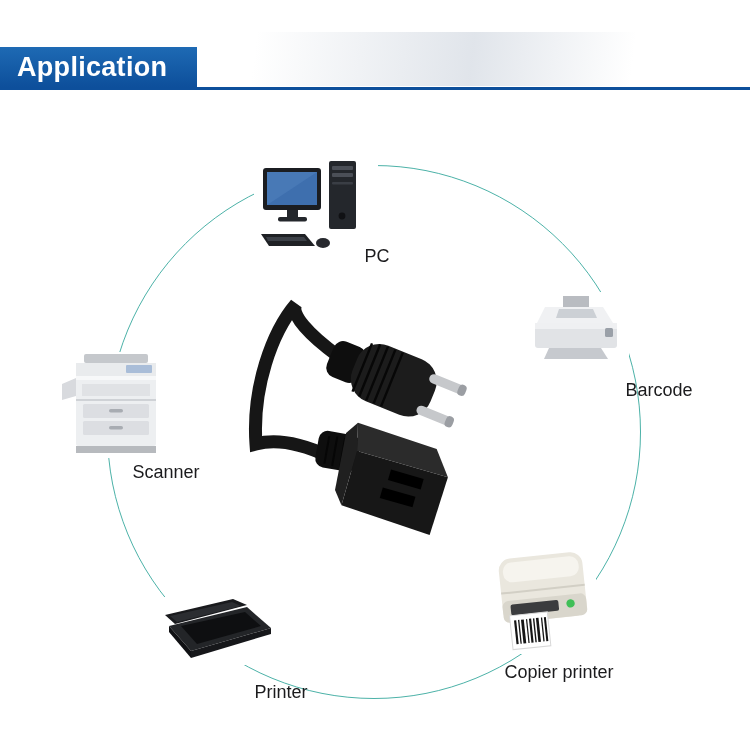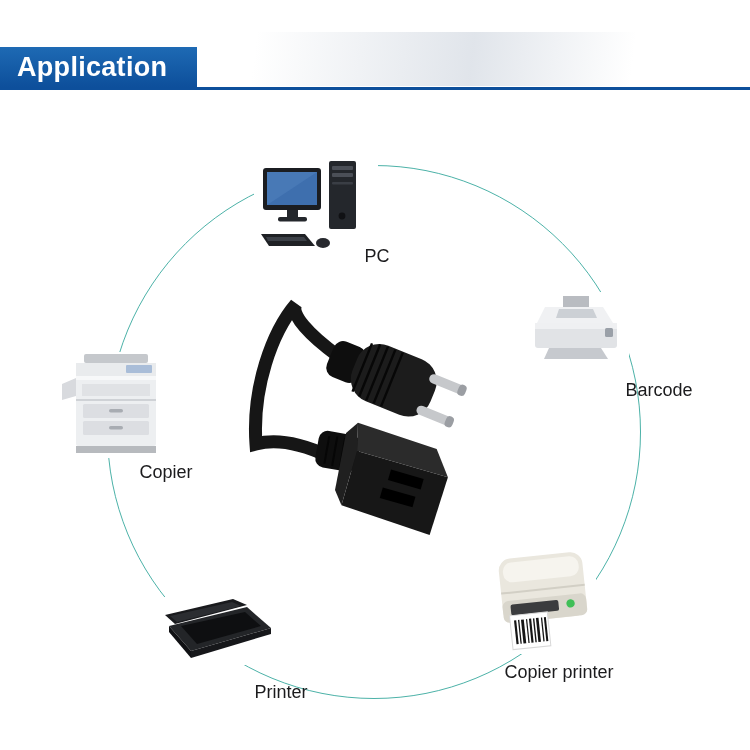--- a/index.html
+++ b/index.html
@@ -86,21 +86,21 @@
       <rect x="14" y="22" width="80" height="4" fill="#f7f8f9"></rect>
       <rect x="20" y="30" width="68" height="12" fill="#e0e2e5"></rect>
       <rect x="14" y="45" width="80" height="2" fill="#cfd2d6"></rect>
       <rect x="21" y="50" width="66" height="14" rx="1.5" fill="#dcdee2"></rect>
       <rect x="47" y="55" width="14" height="3.5" rx="1.75" fill="#a8acb2"></rect>
       <rect x="21" y="67" width="66" height="14" rx="1.5" fill="#dcdee2"></rect>
       <rect x="47" y="72" width="14" height="3.5" rx="1.75" fill="#a8acb2"></rect>
       <rect x="14" y="92" width="80" height="7" fill="#b7babe"></rect>
     </svg>
   </div>
-  <div class="dev-label" style="left:166px; top:462px;">Copier</div>
+  <div class="dev-label" style="left:166px; top:462px;">Scanner</div>
 
   <div class="device" style="left:158px; top:597px; width:118px; height:68px;">
     <svg width="112" height="64" viewBox="0 0 112 64">
       <polygon points="4,16 72,0 86,6 14,25" fill="#191a1d"></polygon>
       <polygon points="9,17 71,3 80,7 16,23" fill="#2b2d31"></polygon>
       <polygon points="8,27 86,8 110,29 30,52" fill="#232528"></polygon>
       <polygon points="20,27 84,13 100,27 36,45" fill="#0e0f11"></polygon>
       <polygon points="30,52 110,29 110,35 30,59" fill="#16171a"></polygon>
       <polygon points="8,27 30,52 30,59 8,33" fill="#101114"></polygon>
     </svg>

